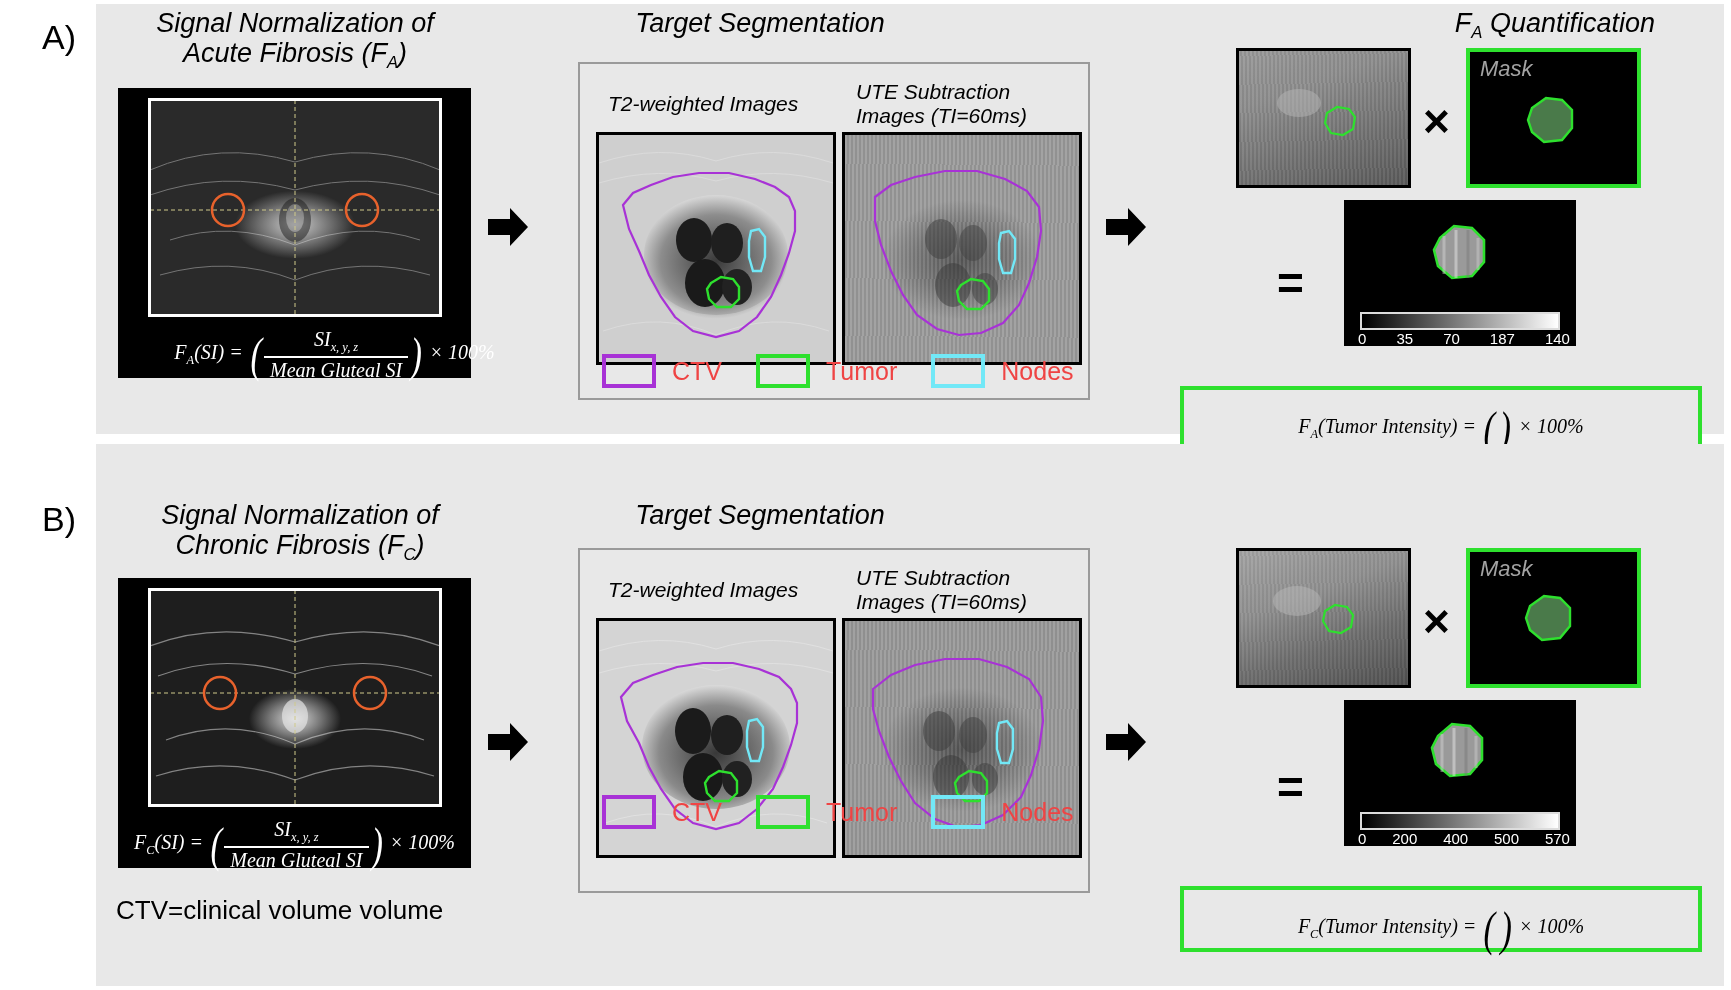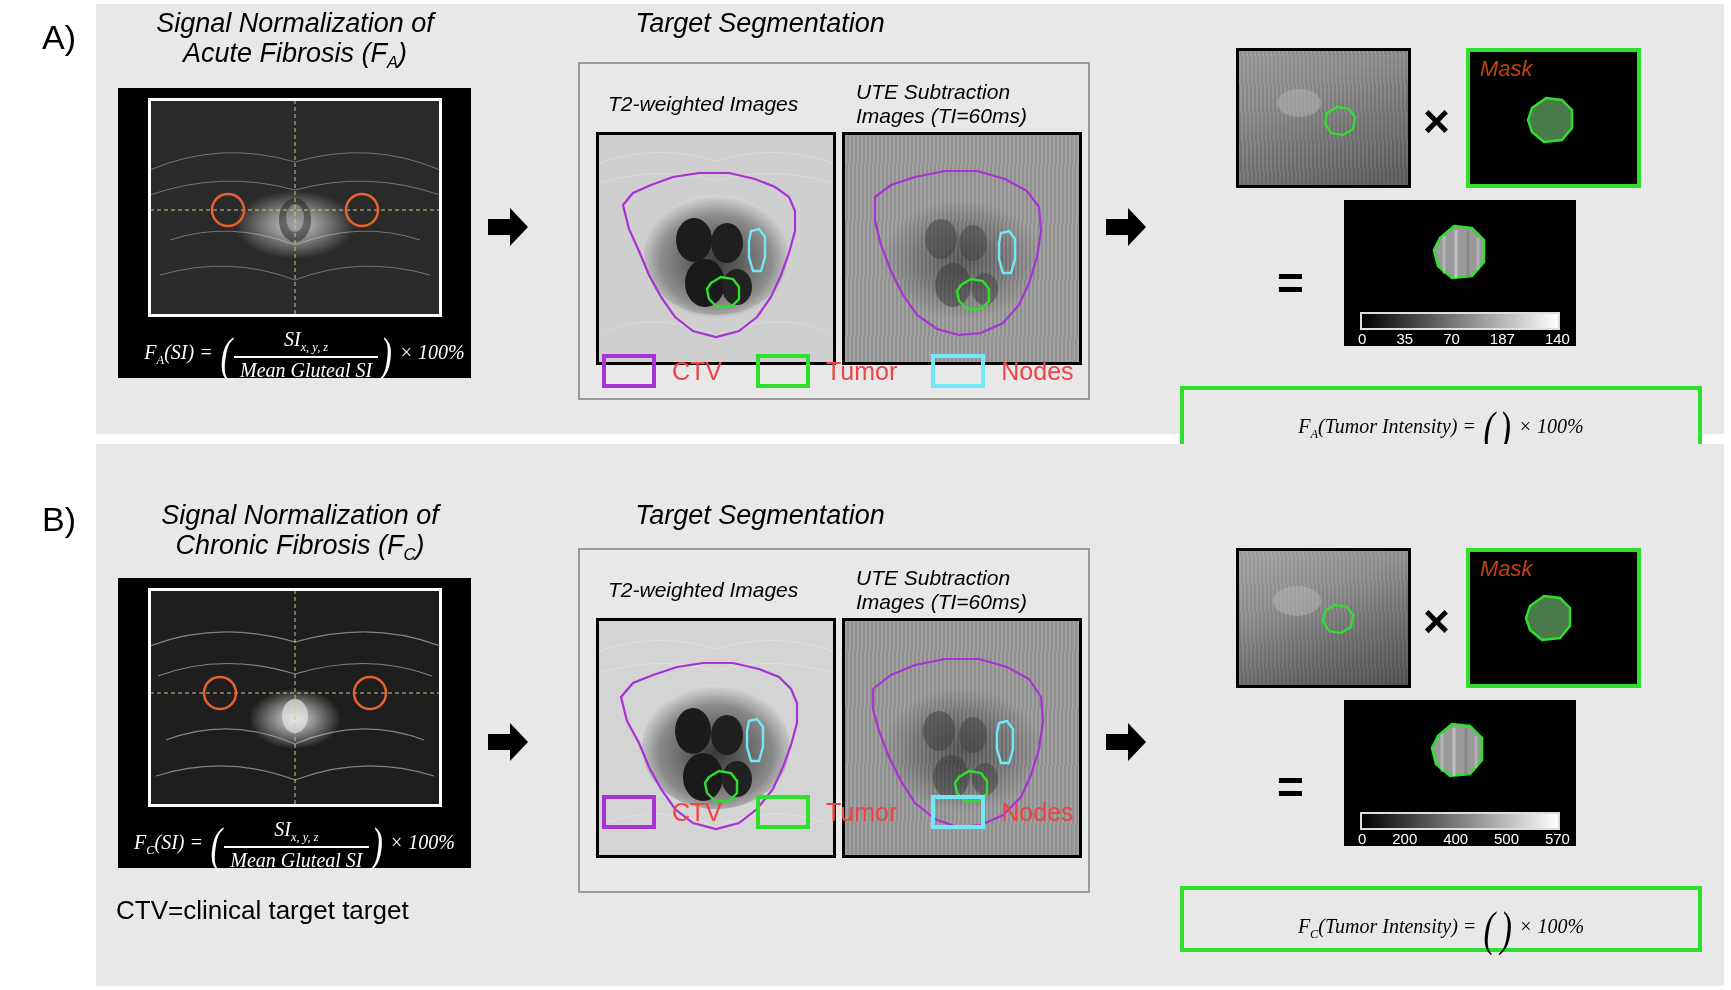--- a/index.html
+++ b/index.html
@@ -21,21 +21,21 @@
   .segbox{position:absolute;border:2px solid #9a9a9a;background:#e8e8e8;box-sizing:border-box;}
   .imglabel{position:absolute;font-style:italic;font-size:21px;color:#000;line-height:1.15;}
   .mri{position:absolute;background:#111;overflow:hidden;}
   .mriframe{border:3px solid #000;box-sizing:border-box;}
   .legend{position:absolute;display:flex;align-items:center;}
   .sw{width:54px;height:34px;box-sizing:border-box;}
   .lgtext{font-size:25px;color:#ef4444;margin:0 34px 0 16px;font-family:"Liberation Sans",sans-serif;}
   .arrow{position:absolute;}
   .times{position:absolute;font-size:46px;font-weight:bold;color:#000;font-family:"Liberation Sans",serif;}
   .eq{position:absolute;font-size:46px;font-weight:bold;color:#000;}
-  .masklabel{position:absolute;color:#c2410c;font-style:italic;font-size:22px;text-align:center;}
+  .masklabel{position:absolute;color:#a3a3a3;font-style:italic;font-size:22px;text-align:center;}
   .greenbox{position:absolute;border:4px solid #2ee02e;box-sizing:border-box;background:#e8e8e8;}
   .gformula{position:absolute;color:#000;font-family:"Liberation Serif",serif;font-style:italic;text-align:center;width:100%;}
   .cbar{position:absolute;background:linear-gradient(to right,#000 0%,#ffffff 100%);border:2px solid #ddd;box-sizing:border-box;}
   .cbticks{position:absolute;display:flex;color:#fff;font-size:15px;font-family:"Liberation Sans",sans-serif;}
   .footnote{position:absolute;font-size:26px;color:#000;}
   svg{display:block;}
 </style>
 </head>
 <body>
 
@@ -66,21 +66,21 @@
           <ellipse cx="145" cy="120" rx="16" ry="22" fill="#1a1a1a"></ellipse>
           <ellipse cx="145" cy="118" rx="9" ry="14" fill="#d8d8d8" opacity="0.5"></ellipse>
         </g>
         <line x1="0" y1="110" x2="290" y2="110" stroke="#cfc98a" stroke-width="1" stroke-dasharray="4 3"></line>
         <line x1="145" y1="0" x2="145" y2="215" stroke="#cfc98a" stroke-width="1" stroke-dasharray="4 3"></line>
         <circle cx="78" cy="110" r="16" fill="none" stroke="#e8622c" stroke-width="2.5"></circle>
         <circle cx="212" cy="110" r="16" fill="none" stroke="#e8622c" stroke-width="2.5"></circle>
       </svg>
     </div>
     <div class="whiteframe" style="left:30px;top:10px;width:294px;height:219px;"></div>
-    <div class="formula" style="left:10px;top:238px;width:353px;font-size:20px;">
+    <div class="formula" style="left:0;top:238px;width:353px;font-size:20px;padding-left:40px;">
       <span>F</span><span class="sub">A</span><span>(SI) =</span>
       <span class="paren">(</span><span class="frac"><span class="num"><span>SI</span><span class="sub">x, y, z</span></span><span class="den">Mean Gluteal SI</span></span><span class="paren">)</span>
       <span>× 100%</span>
     </div>
   </div>
 
   <div class="arrow" style="left:486px;top:205px;">
     <svg width="44" height="44" viewBox="0 0 44 44">
         <path d="M2,14 L24,14 L24,3 L42,22 L24,41 L24,30 L2,30 Z" fill="#000"></path>
       </svg>
@@ -147,20 +147,23 @@
     <span class="sw" style="border:4px solid #72e8f7;"></span>
     <span class="lgtext">Nodes</span>
   </div>
 
   <div class="arrow" style="left:1104px;top:205px;">
     <svg width="44" height="44" viewBox="0 0 44 44">
         <path d="M2,14 L24,14 L24,3 L42,22 L24,41 L24,30 L2,30 Z" fill="#000"></path>
       </svg>
   </div>
 
+  <div class="ptitle" style="left:1390px;top:8px;width:330px;">
+    <span>F</span><span class="sub">A</span><span> Quantification</span>
+  </div>
 
   <div class="mri mriframe" style="left:1236px;top:48px;width:175px;height:140px;background:
       repeating-linear-gradient(88deg, rgba(255,255,255,.06) 0 2px, rgba(0,0,0,.06) 2px 4px),
       linear-gradient(160deg,#9a9a9a 0%,#8e8e8e 30%,#777 60%,#5a5a5a 100%);">
     <svg width="169" height="134" viewBox="0 0 169 134">
       <ellipse cx="60" cy="52" rx="22" ry="14" fill="#b6b6b6" opacity=".5"></ellipse>
       <path d="M88,62 L98,56 L110,58 L116,66 L114,78 L104,84 L92,82 L86,72 Z" fill="none" stroke="#2ee02e" stroke-width="2.2"></path>
     </svg>
   </div>
 
@@ -231,21 +234,21 @@
       </svg>
     </div>
     <div class="whiteframe" style="left:30px;top:10px;width:294px;height:219px;"></div>
     <div class="formula" style="left:0;top:238px;width:353px;font-size:20px;">
       <span>F</span><span class="sub">C</span><span>(SI) =</span>
       <span class="paren">(</span><span class="frac"><span class="num"><span>SI</span><span class="sub">x, y, z</span></span><span class="den">Mean Gluteal SI</span></span><span class="paren">)</span>
       <span>× 100%</span>
     </div>
   </div>
 
-  <div class="footnote" style="left:116px;top:895px;">CTV=clinical target target</div>
+  <div class="footnote" style="left:116px;top:895px;">CTV=clinical volume volume</div>
 
   <div class="arrow" style="left:486px;top:720px;">
     <svg width="44" height="44" viewBox="0 0 44 44">
         <path d="M2,14 L24,14 L24,3 L42,22 L24,41 L24,30 L2,30 Z" fill="#000"></path>
       </svg>
   </div>
 
   <div class="ptitle" style="left:560px;top:500px;width:400px;">Target Segmentation</div>
   <div class="segbox" style="left:578px;top:548px;width:512px;height:345px;"></div>
 

